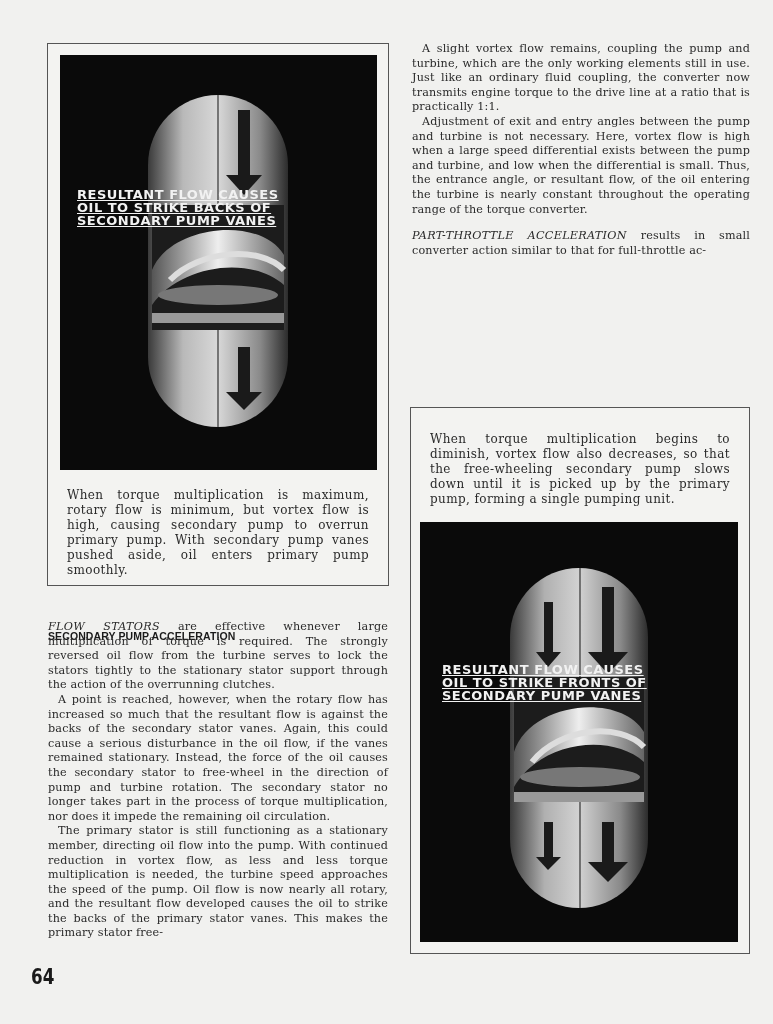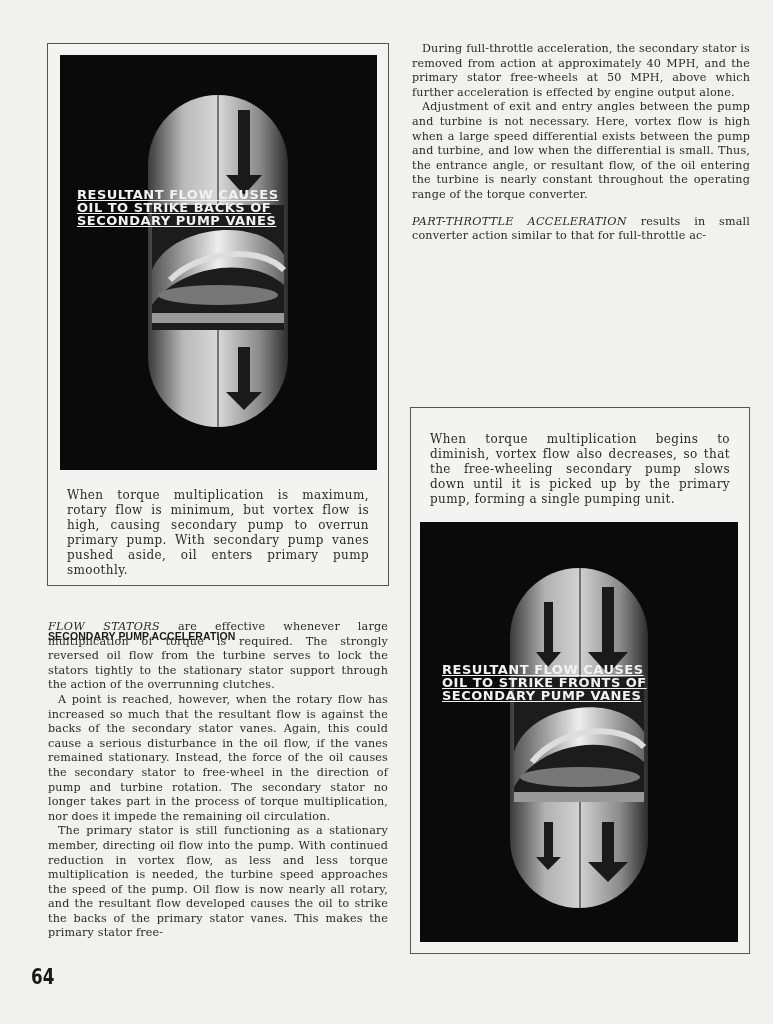--- a/index.html
+++ b/index.html
@@ -58,21 +58,21 @@
 
 <div class="body-text" style="left:48px;top:620px;width:340px;">
   <p class="noindent"><span class="caps">FLOW STATORS</span><span> are effective whenever large multiplication of torque is required.  The strongly reversed oil flow from the turbine serves to lock the stators tightly to the stationary stator support through the action of the overrunning clutches.</span></p>
   <p>A point is reached, however, when the rotary flow has increased so much that the resultant flow is against the backs of the secondary stator vanes. Again, this could cause a serious disturbance in the oil flow, if the vanes remained stationary.  Instead, the force of the oil causes the secondary stator to free-wheel in the direction of pump and turbine rotation.  The secondary stator no longer takes part in the process of torque multiplication, nor does it impede the remaining oil circulation.</p>
   <p>The primary stator is still functioning as a stationary member, directing oil flow into the pump.  With continued reduction in vortex flow, as less and less torque multiplication is needed, the turbine speed approaches the speed of the pump.  Oil flow is now nearly all rotary, and the resultant flow developed causes the oil to strike the backs of the primary stator vanes.  This makes the primary stator free-</p>
 </div>
 
 <div class="page-num" style="left:31px;top:965px;">64</div>
 
 <div class="body-text" style="left:412px;top:42px;width:338px;">
-  <p>During full-throttle acceleration, the secondary stator is removed from action at approximately 40 MPH, and the primary stator free-wheels at 50 MPH, above which further acceleration is effected by engine output alone.</p>
+  <p>A slight vortex flow remains, coupling the pump and turbine, which are the only working elements still in use.  Just like an ordinary fluid coupling, the converter now transmits engine torque to the drive line at a ratio that is practically 1:1.</p>
   <p>Adjustment of exit and entry angles between the pump and turbine is not necessary.  Here, vortex flow is high when a large speed differential exists between the pump and turbine, and low when the differential is small.  Thus, the entrance angle, or resultant flow, of the oil entering the turbine is nearly constant throughout the operating range of the torque converter.</p>
   <p class="noindent spaced"><span class="caps">PART-THROTTLE ACCELERATION</span><span> results in small converter action similar to that for full-throttle ac-</span></p>
 </div>
 
 <div class="heading" style="left:411px;top:390px;">PUMPS LOCKED TOGETHER</div>
 <div class="box" style="left:410px;top:407px;width:338px;height:545px;"></div>
 <div class="caption-text" style="left:430px;top:432px;width:300px;">When torque multiplication begins to diminish, vortex flow also decreases, so that the free-wheeling secondary pump slows down until it is picked up by the primary pump, forming a single pumping unit.</div>
 <div class="photo" style="left:420px;top:522px;width:318px;height:420px;">
   <svg width="318" height="420" viewBox="0 0 318 420">
     <defs>

